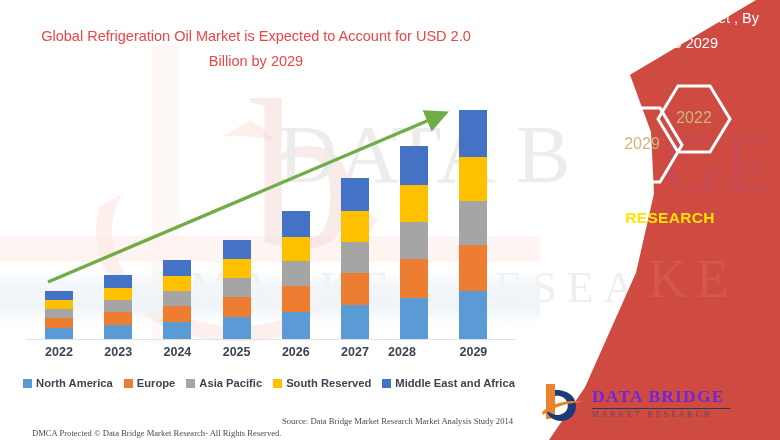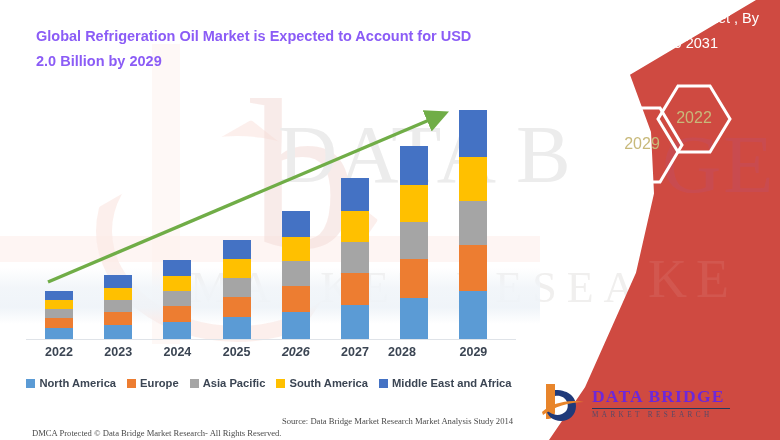--- a/index.html
+++ b/index.html
@@ -37,21 +37,21 @@
     opacity:.9;
   }
   .wm-pinkband{
     left:0px;top:236px;width:540px;height:26px;background:#fdf1ee;opacity:.7;
   }
   .wm-bar1{left:152px;top:44px;width:28px;height:300px;background:#fdf2ef;opacity:.55;}
 
   
   .chart-title{
     position:absolute;left:36px;top:24px;width:440px;
-    text-align:left;color:#8b5cf6;font-size:14.5px;line-height:25px;font-weight:700;
+    text-align:center;color:#ef4444;font-size:14.5px;line-height:25px;font-weight:400;
   }
 
   
   .plot{position:absolute;left:0;top:0;width:540px;height:440px;}
   .axis-line{position:absolute;left:26px;top:339px;width:490px;height:1px;background:#dfe3e8;}
   .bar{position:absolute;width:28px;bottom:0;}
   .seg{width:100%;display:block;}
 
   .xlabels{position:absolute;left:0;top:345px;width:540px;height:22px;}
   .xlabel{
@@ -210,21 +210,21 @@
           <div class="seg" style="height: 46px; background: rgb(237, 125, 49);"></div>
           <div class="seg" style="height: 48px; background: rgb(91, 155, 213);"></div>
         </div>
       </div>
 
     <div class="xlabels" id="xlabels">
         <div class="xlabel" style="left: 29px;">2022</div>
         <div class="xlabel" style="left: 88.2px;">2023</div>
         <div class="xlabel" style="left: 147.4px;">2024</div>
         <div class="xlabel" style="left: 206.6px;">2025</div>
-        <div class="xlabel" style="left: 265.8px; font-style: italic;">2026</div>
+        <div class="xlabel" style="left: 265.8px;">2026</div>
         <div class="xlabel" style="left: 325px;">2027</div>
         <div class="xlabel" style="left: 372px;">2028</div>
         <div class="xlabel" style="left: 443.4px;">2029</div>
       </div>
   </div>
 
   <div class="legend" id="legend">
       <div class="leg-item">
         <span class="leg-swatch" style="background: rgb(91, 155, 213);"></span>
         <span class="leg-label">North America</span>
@@ -232,56 +232,57 @@
       <div class="leg-item">
         <span class="leg-swatch" style="background: rgb(237, 125, 49);"></span>
         <span class="leg-label">Europe</span>
       </div>
       <div class="leg-item">
         <span class="leg-swatch" style="background: rgb(165, 165, 165);"></span>
         <span class="leg-label">Asia Pacific</span>
       </div>
       <div class="leg-item">
         <span class="leg-swatch" style="background: rgb(255, 192, 0);"></span>
-        <span class="leg-label">South America</span>
+        <span class="leg-label">South Reserved</span>
       </div>
       <div class="leg-item">
         <span class="leg-swatch" style="background: rgb(68, 114, 196);"></span>
         <span class="leg-label">Middle East and Africa</span>
       </div>
     </div>
 
   <div class="footer">
     <div class="foot-txt foot-left">DMCA Protected © Data Bridge Market Research- All Rights Reserved.</div>
     <div class="foot-txt foot-right">Source: Data Bridge Market Research Market Analysis Study 2014</div>
   </div>
 
   <div class="panel"></div>
   <div class="panel-wm panel-wm-ge">GE</div>
   <div class="panel-wm panel-wm-ke">KE</div>
 
-  <div class="panel-title">Global Refrigeration Oil Market , By Regions, 2022 to 2031</div>
+  <div class="panel-title">Global Refrigeration Oil Market , By Regions, 2027 to 2029</div>
 
   <div class="hex-wrap">
     <div class="hex" style="left:56px;top:0px;width:80px;height:70px;">
       <svg width="80" height="70" viewBox="0 0 80 70">
         <polygon points="24,2 56,2 76,35 56,68 24,68 4,35" fill="none" stroke="#ffffff" stroke-width="3"></polygon>
       </svg>
       <div class="hex-text" style="top:25px;">2022</div>
     </div>
     <div class="hex" style="left:0px;top:22px;width:88px;height:78px;">
       <svg width="88" height="78" viewBox="0 0 88 78">
         <polygon points="26,2 62,2 84,39 62,76 26,76 4,39" fill="none" stroke="#ffffff" stroke-width="3"></polygon>
       </svg>
       <div class="hex-text" style="top:29px;">2029</div>
     </div>
   </div>
 
   <div class="brand">
     <br>
+    <span>RESEARCH</span>
   </div>
 
   <div class="logo">
     <div class="logo-mark">
       <svg width="46" height="42" viewBox="0 0 46 42">
         <path d="M6,2 L15,2 L15,30 C15,34 12,37 8,37 L6,37 Z" fill="#E8852B"></path>
         <path d="M15,8 C30,8 36,16 36,24 C36,33 29,39 21,39 C13,39 7,34 6,27
                  C11,33 17,34 22,32 C27,30 29,25 27,20 C25,15 20,13 15,14 Z" fill="#1F3A7A"></path>
         <path d="M2,30 C12,21 28,17 44,20 C29,20 14,25 3,33 Z" fill="#E8852B"></path>
       </svg>

